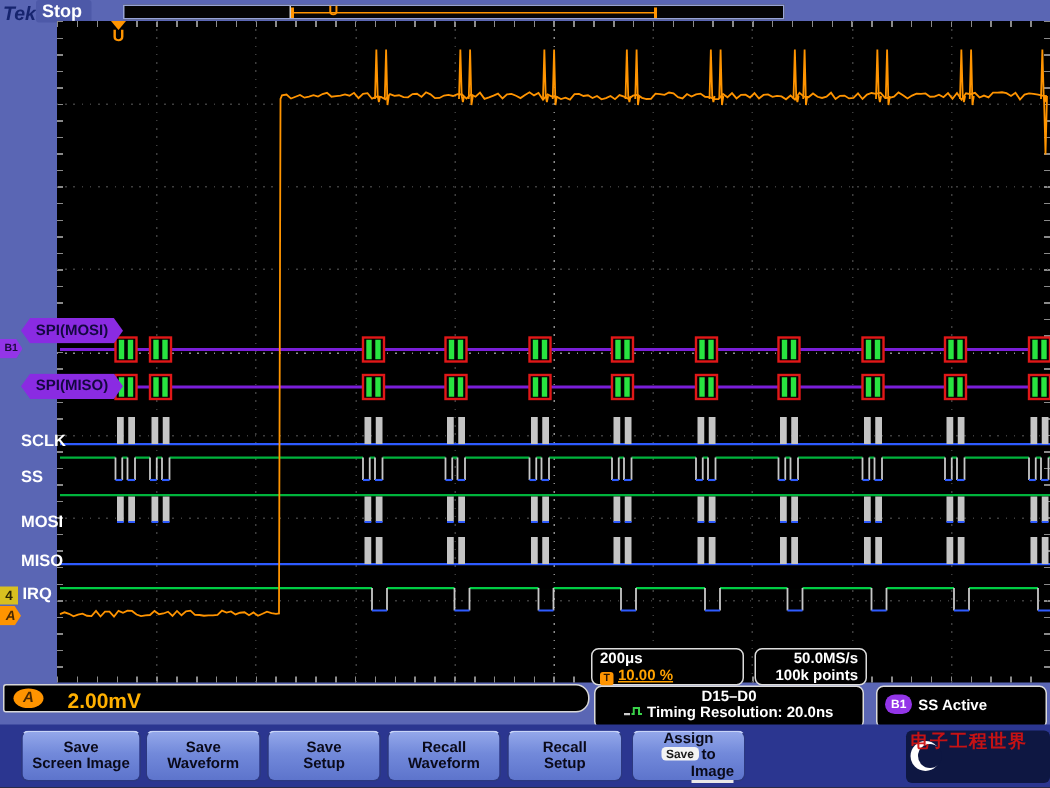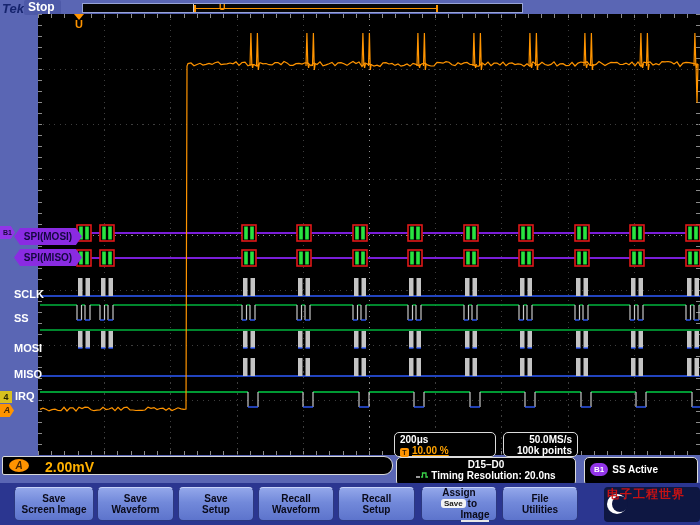--- a/index.html
+++ b/index.html
@@ -434,21 +434,21 @@
         <polyline points="696,64 697,103 698,64" fill="none" stroke="#ff9400" stroke-width="1.2"></polyline>
       </g>
     </svg>
 
   <div class="trig-pos">
     <div class="tri"></div>
     <span class="u">U</span>
   </div>
 
   <div class="badge-b1">B1</div>
-  <div class="bus-label" style="top:228px;">SPI(MOSI)</div>
+  <div class="bus-label" style="top:212px;">SPI(MOSI)</div>
   <div class="bus-label" style="top:249px;">SPI(MISO)</div>
   <div class="dig-label" style="top:288px;">SCLK</div>
   <div class="dig-label" style="top:312px;">SS</div>
   <div class="dig-label" style="top:342px;">MOSI</div>
   <div class="dig-label" style="top:368px;">MISO</div>
   <div class="dig-label" style="top:390px;left:15px;">IRQ</div>
   <div class="badge-4">4</div>
   <div class="badge-a-left">A</div>
 
   <div class="rbox" style="left:394px;top:432px;width:102px;height:25px;">
@@ -494,24 +494,20 @@
   </div>
   <div class="menu-btn" style="left:338px;width:77px;">
     <div>Recall</div>
     <div>Setup</div>
   </div>
   <div class="menu-btn" style="left:421px;width:76px;">
     <div>Assign</div>
     <div><span class="chip">Save</span><span>to</span></div>
     <div><span class="uline">Image</span></div>
   </div>
-  <div class="menu-btn" style="left:502px;width:76px;">
-    <div>File</div>
-    <div>Utilities</div>
-  </div>
 
   <div class="clockbox">
     <div class="logo-circle">
         <div class="inner"></div>
       </div>
   </div>
   <div class="watermark">电子工程世界</div>
 
 </div>
 

